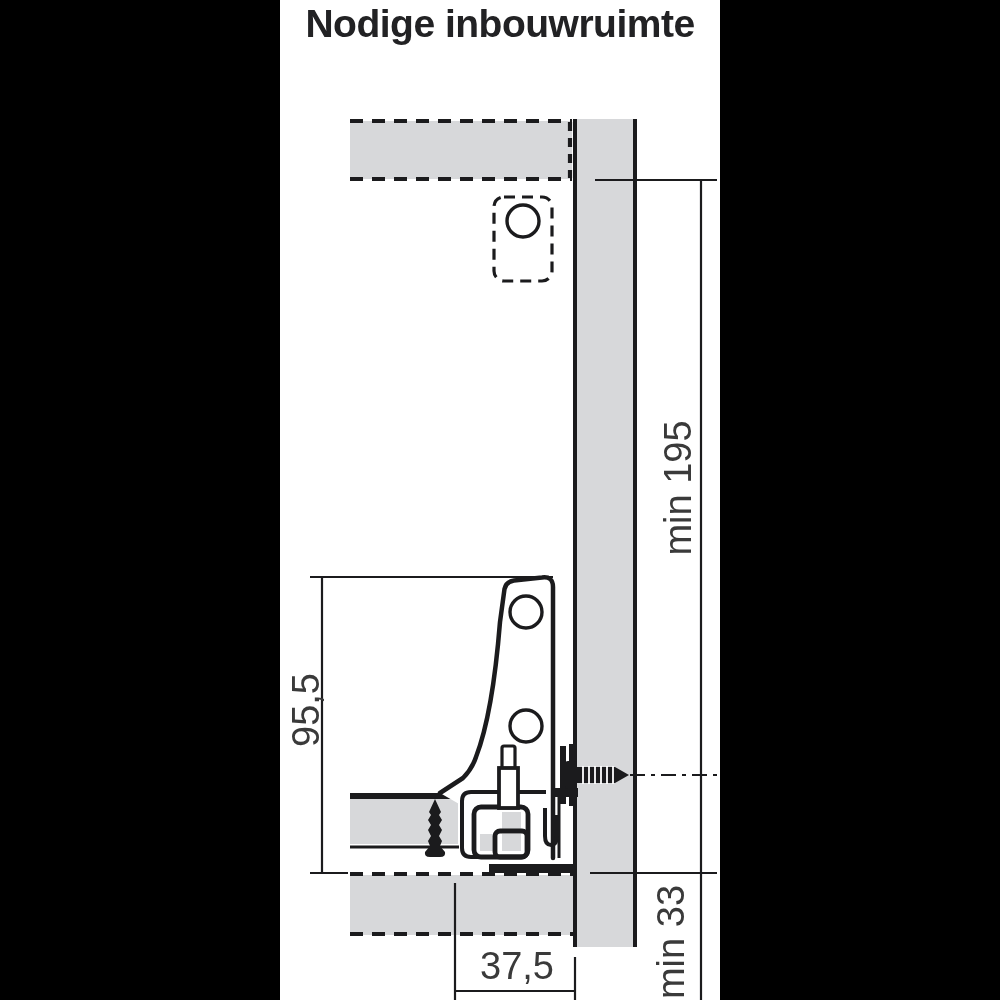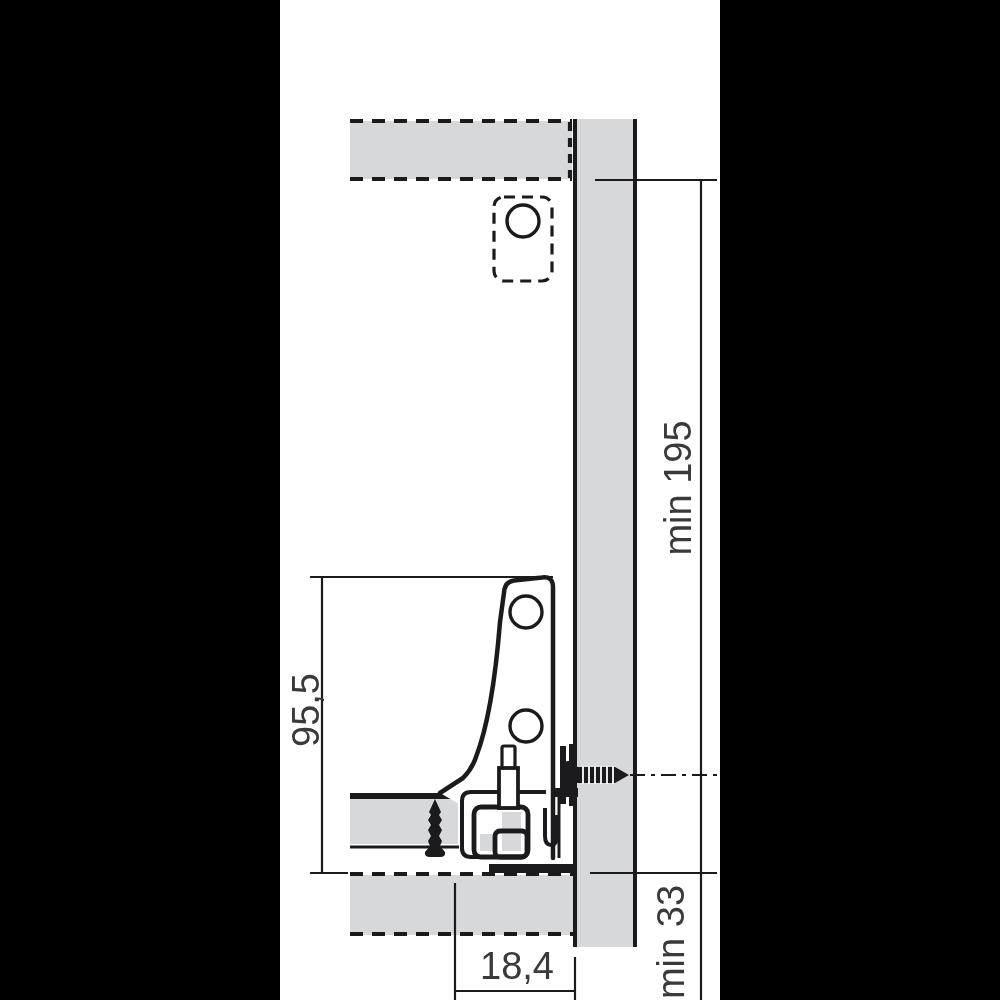--- a/index.html
+++ b/index.html
@@ -26,20 +26,21 @@
   .fillblk{fill:var(--line);stroke:none;}
   .grayfill{fill:var(--panel-gray);stroke:none;}
   .whiteln{stroke:var(--sheet);fill:none;}
 </style>
 </head>
 <body>
 
 <div class="canvas">
   <div class="sheet">
 
+    <div class="title">Nodige inbouwruimte</div>
 
     <svg class="diagram" width="440" height="1000" viewBox="280 0 440 1000" xmlns="http://www.w3.org/2000/svg">
 
       <g>
         <rect class="grayfill" x="350" y="121" width="222" height="58"></rect>
         <line class="stroke" x1="350" y1="121" x2="572" y2="121" stroke-width="4.2" stroke-dasharray="13 9"></line>
         <line class="stroke" x1="350" y1="179" x2="572" y2="179" stroke-width="4.2" stroke-dasharray="13 9"></line>
         <line class="stroke" x1="570" y1="122" x2="570" y2="178" stroke-width="4.2" stroke-dasharray="9 7"></line>
       </g>
 
@@ -135,15 +136,15 @@
           <line x1="601" y1="766" x2="601" y2="784"></line>
           <line x1="607" y1="766" x2="607" y2="784"></line>
           <line x1="613" y1="766" x2="613" y2="784"></line>
         </g>
       </g>
     </svg>
 
     <div class="dim rot" style="left:26px;  top:710px;">95,5</div>
     <div class="dim rot" style="left:398px; top:488px;">min 195</div>
     <div class="dim rot" style="left:391px; top:942px;">min 33</div>
-    <div class="dim" style="left:237px; top:966px;">18,4</div>
+    <div class="dim" style="left:237px; top:966px;">37,5</div>
   </div>
 </div>
 
 </body></html>

